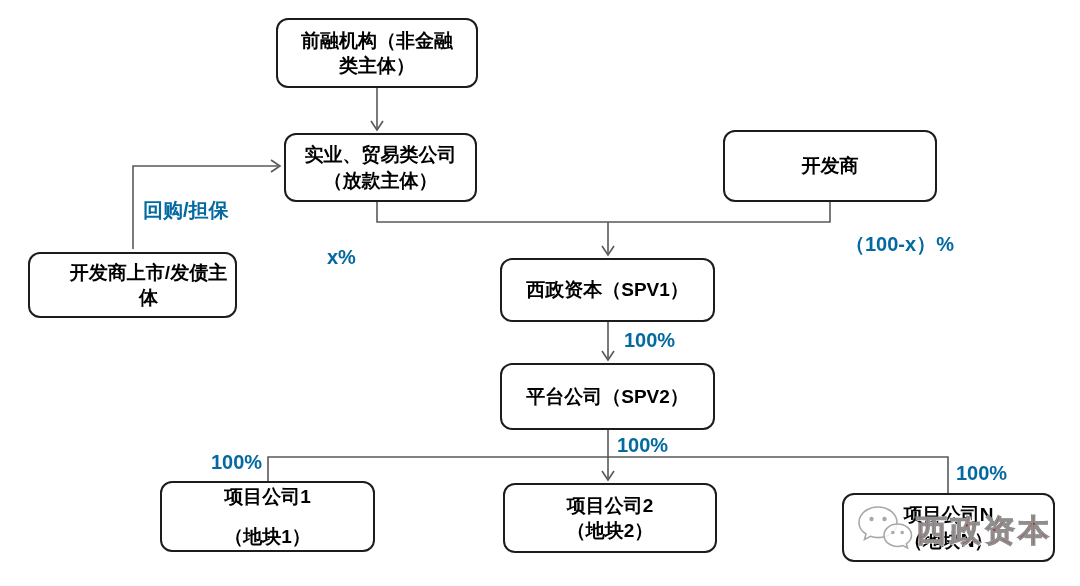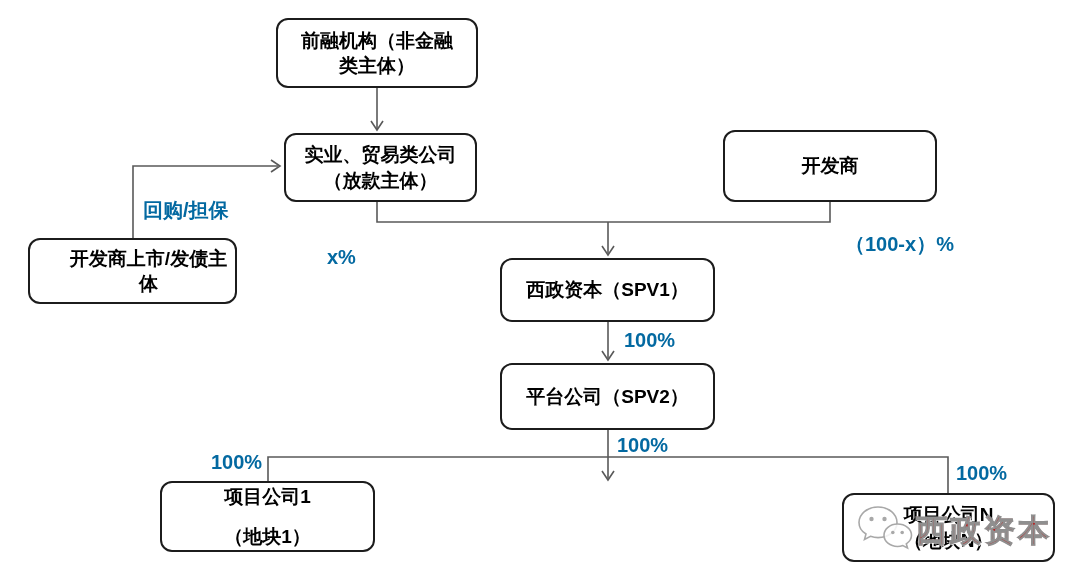--- a/index.html
+++ b/index.html
@@ -99,38 +99,42 @@
 
   <div class="node" style="left:284px;top:133px;width:193px;height:69px;">
     <span>实业、贸易类公司</span>
     <span>（放款主体）</span>
   </div>
 
   <div class="node" style="left:723px;top:130px;width:214px;height:72px;">
     <span>开发商</span>
   </div>
 
-  <div class="node" style="left:28px;top:238px;width:209px;height:66px;padding-left:32px;">
+  <div class="node" style="left:28px;top:252px;width:209px;height:66px;padding-left:32px;">
     <span>开发商上市/发债主</span>
     <span>体</span>
   </div>
 
   <div class="node" style="left:500px;top:258px;width:215px;height:64px;">
     <span>西政资本（SPV1）</span>
   </div>
 
   <div class="node" style="left:500px;top:363px;width:215px;height:67px;">
     <span>平台公司（SPV2）</span>
   </div>
 
   <div class="node" style="left:160px;top:481px;width:215px;height:71px;gap:14px;">
     <span>项目公司1</span>
     <span>（地块1）</span>
   </div>
 
+  <div class="node" style="left:503px;top:483px;width:214px;height:70px;">
+    <span>项目公司2</span>
+    <span>（地块2）</span>
+  </div>
 
   <div class="node" style="left:842px;top:493px;width:213px;height:69px;">
     <span>项目公司N</span>
     <span>（地块N）</span>
   </div>
 
   <div class="edge-label" style="left:143px;top:197px;">回购/担保</div>
 
   <div class="edge-label" style="left:327px;top:246px;">x%</div>
 

